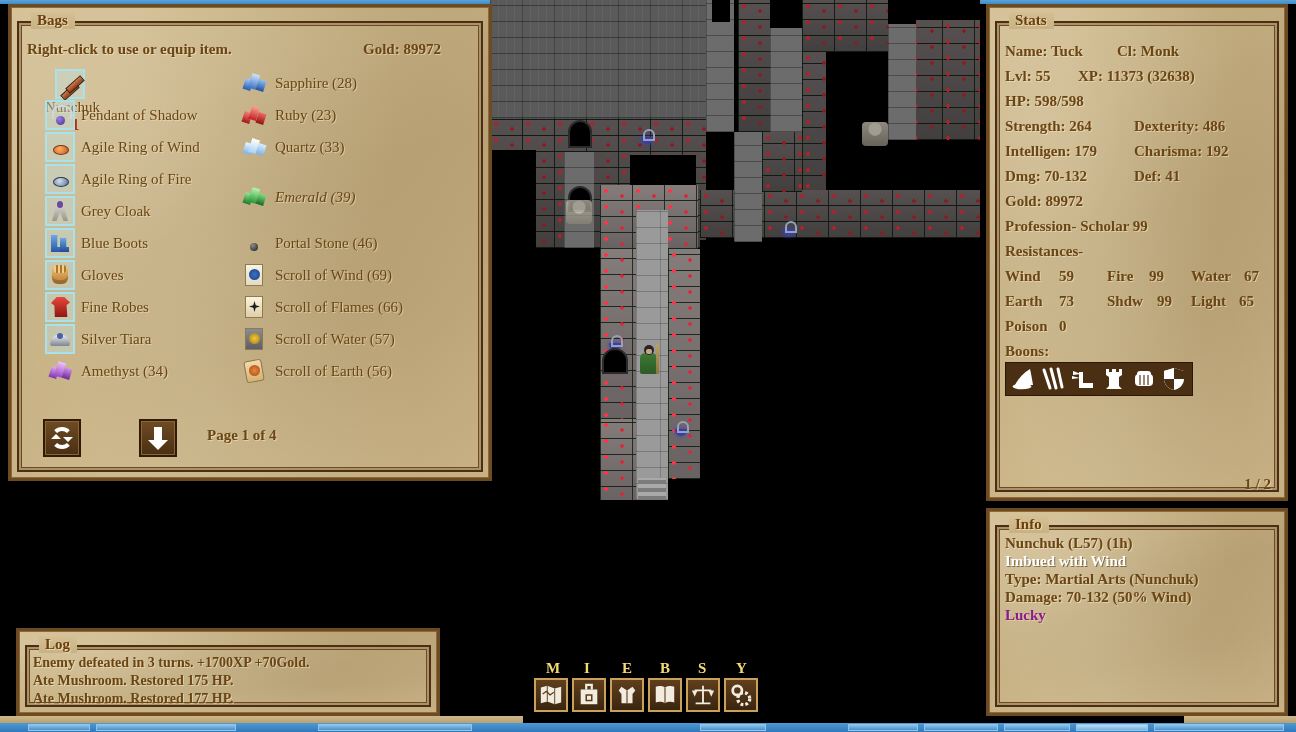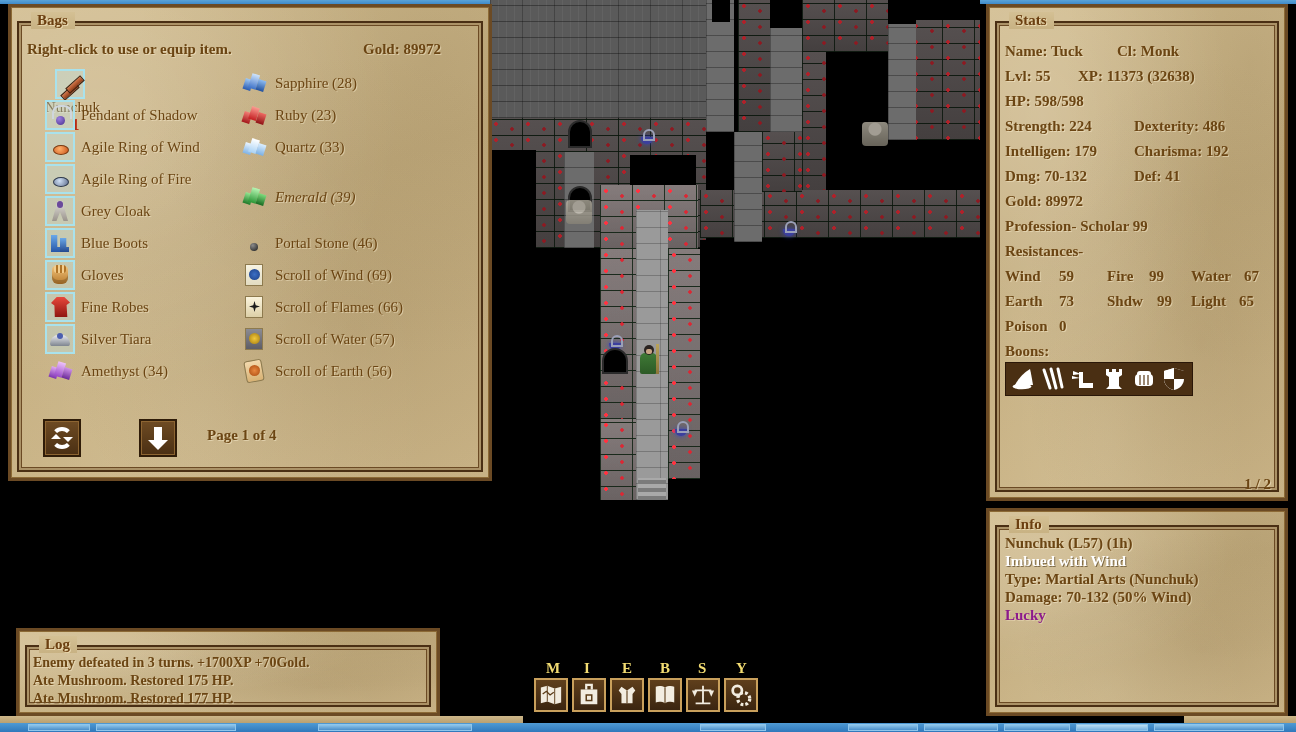--- a/index.html
+++ b/index.html
@@ -473,21 +473,21 @@
 
   <div class="panel" id="stats">
     <div class="panel-inner"></div>
     <div class="panel-title">Stats</div>
 
     <div class="txt bold row" style="top:36px;">Name: Tuck</div>
     <div class="txt bold col2" style="left:128px;top:36px;">Cl: Monk</div>
     <div class="txt bold row" style="top:61px;">Lvl: 55</div>
     <div class="txt bold col2" style="left:89px;top:61px;">XP: 11373 (32638)</div>
     <div class="txt bold row" style="top:86px;">HP: 598/598</div>
-    <div class="txt bold row" style="top:111px;">Strength: 224</div>
+    <div class="txt bold row" style="top:111px;">Strength: 264</div>
     <div class="txt bold col2" style="left:145px;top:111px;">Dexterity: 486</div>
     <div class="txt bold row" style="top:136px;">Intelligen: 179</div>
     <div class="txt bold col2" style="left:145px;top:136px;">Charisma: 192</div>
     <div class="txt bold row" style="top:161px;">Dmg: 70-132</div>
     <div class="txt bold col2" style="left:145px;top:161px;">Def: 41</div>
     <div class="txt bold row" style="top:186px;">Gold: 89972</div>
     <div class="txt bold row" style="top:211px;">Profession- Scholar 99</div>
     <div class="txt bold row" style="top:236px;">Resistances-</div>
 
     <div class="txt bold col2" style="left:16px;top:261px;">Wind</div>

